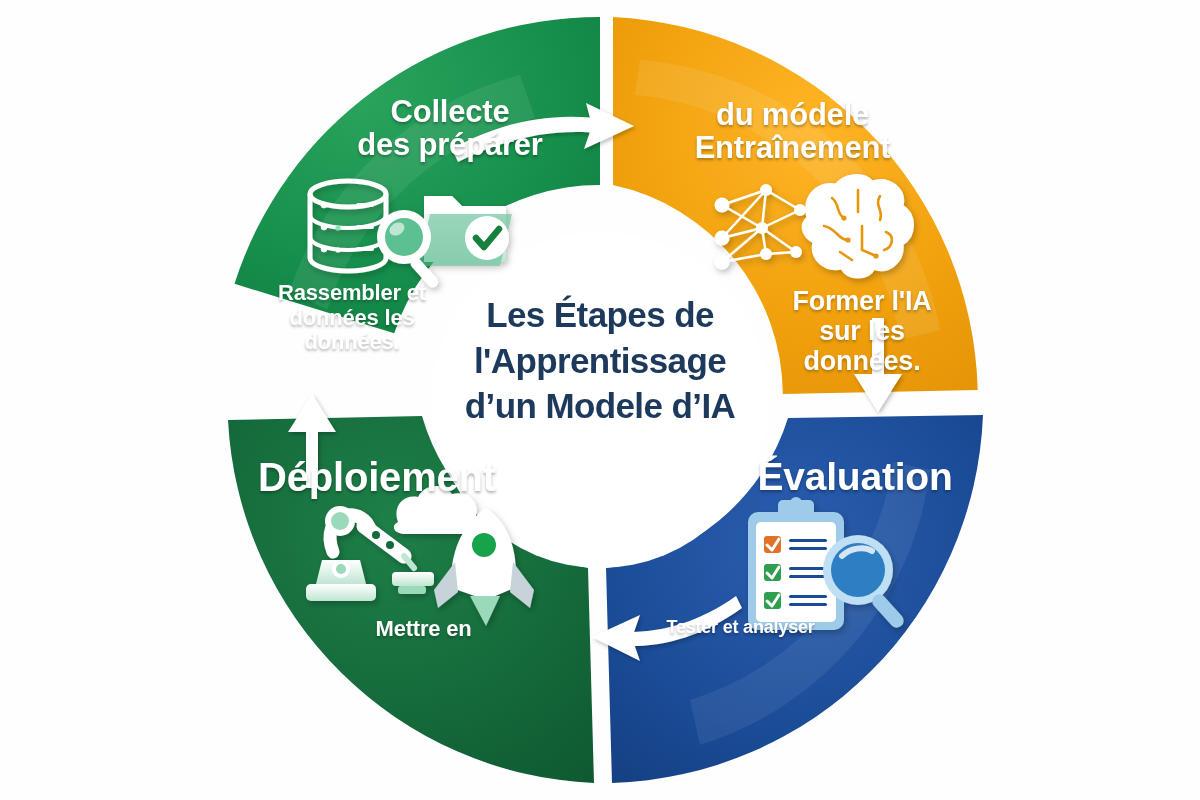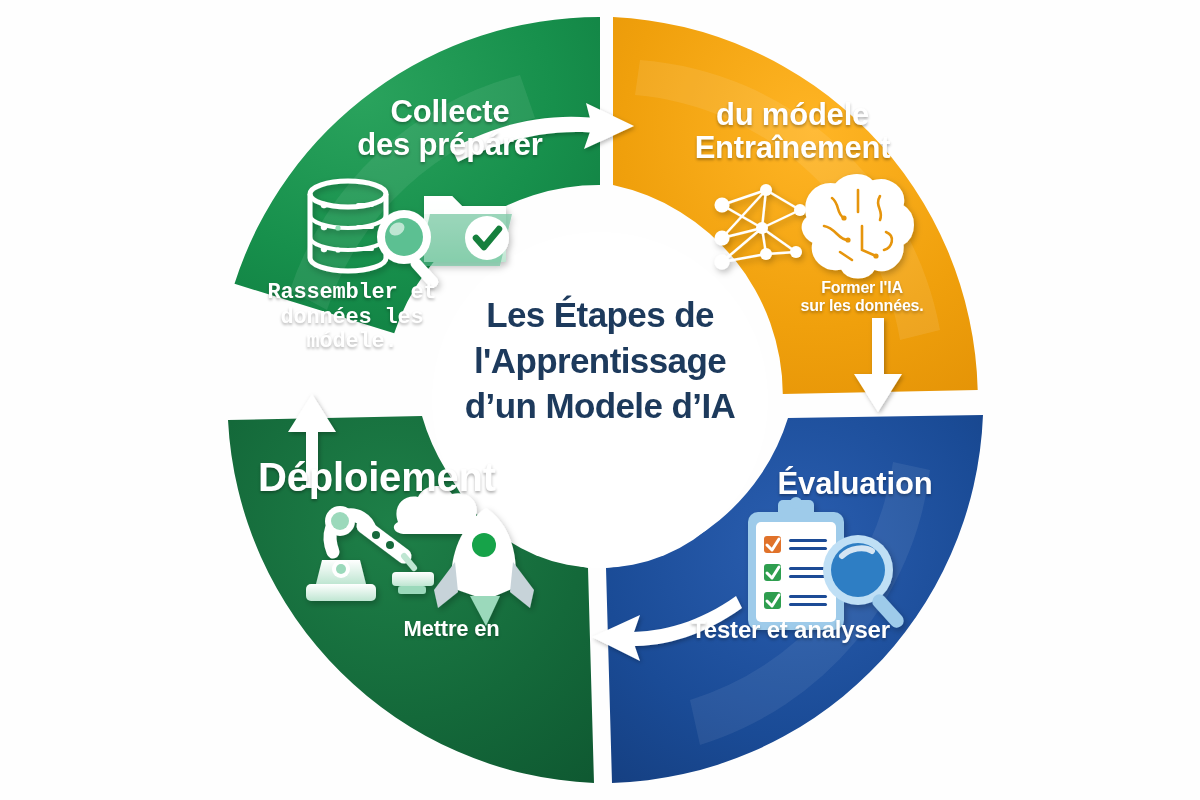--- a/index.html
+++ b/index.html
@@ -55,27 +55,27 @@
     width: 336px;
     text-align: center;
     font-size: 35px;
     font-weight: bold;
     line-height: 1.30;
     color: #1d3a5c;
     letter-spacing: -0.6px;
   }
   
   #t-collecte { left: 330px; top: 96px;  width: 240px; font-size: 31px; }
-  #d-collecte { left: 262px; top: 281px; width: 180px; font-size: 22px; font-family: Liberation Mono, monospace; }
+  #d-collecte { left: 262px; top: 281px; width: 180px; font-size: 22px; }
   #t-entrain  { left: 660px; top: 99px;  width: 265px; font-size: 31px; }
-  #d-entrain  { left: 768px; top: 279px; width: 188px; font-size: 16px; }
-  #t-eval     { left: 735px; top: 456px; width: 240px; font-size: 31px; margin-top: 12px; }
-  #d-eval     { left: 678px; top: 617px; width: 225px; font-size: 24px; }
+  #d-entrain  { left: 768px; top: 286px; width: 188px; font-size: 27px; }
+  #t-eval     { left: 735px; top: 456px; width: 240px; font-size: 39px; }
+  #d-eval     { left: 628px; top: 617px; width: 225px; font-size: 18px; }
   #t-deploy   { left: 252px; top: 456px; width: 250px; font-size: 40px; }
-  #d-deploy   { left: 344px; top: 617px; width: 215px; font-size: 22px; }
+  #d-deploy   { left: 316px; top: 617px; width: 215px; font-size: 22px; }
 </style>
 </head>
 <body>
 
 <div id="infographic">
 
   <svg class="diagram" viewBox="0 0 1200 800">
     <defs>
 
       <radialGradient id="gGreen" cx="0.35" cy="0.25" r="0.95">
@@ -334,21 +334,21 @@
     </g>
   </svg>
 
   <div class="overlay seg-title" id="t-collecte">
     <div>Collecte</div>
     <div>des prépárer</div>
   </div>
   <div class="overlay seg-desc" id="d-collecte">
     <div>Rassembler et</div>
     <div>données les</div>
-    <div>módele.</div>
+    <div>données.</div>
   </div>
 
   <div class="overlay seg-title" id="t-entrain">
     <div>du módele</div>
     <div>Entraînement</div>
   </div>
   <div class="overlay seg-desc" id="d-entrain">
     <div>Former l'IA</div>
     <div>sur les données.</div>
   </div>

